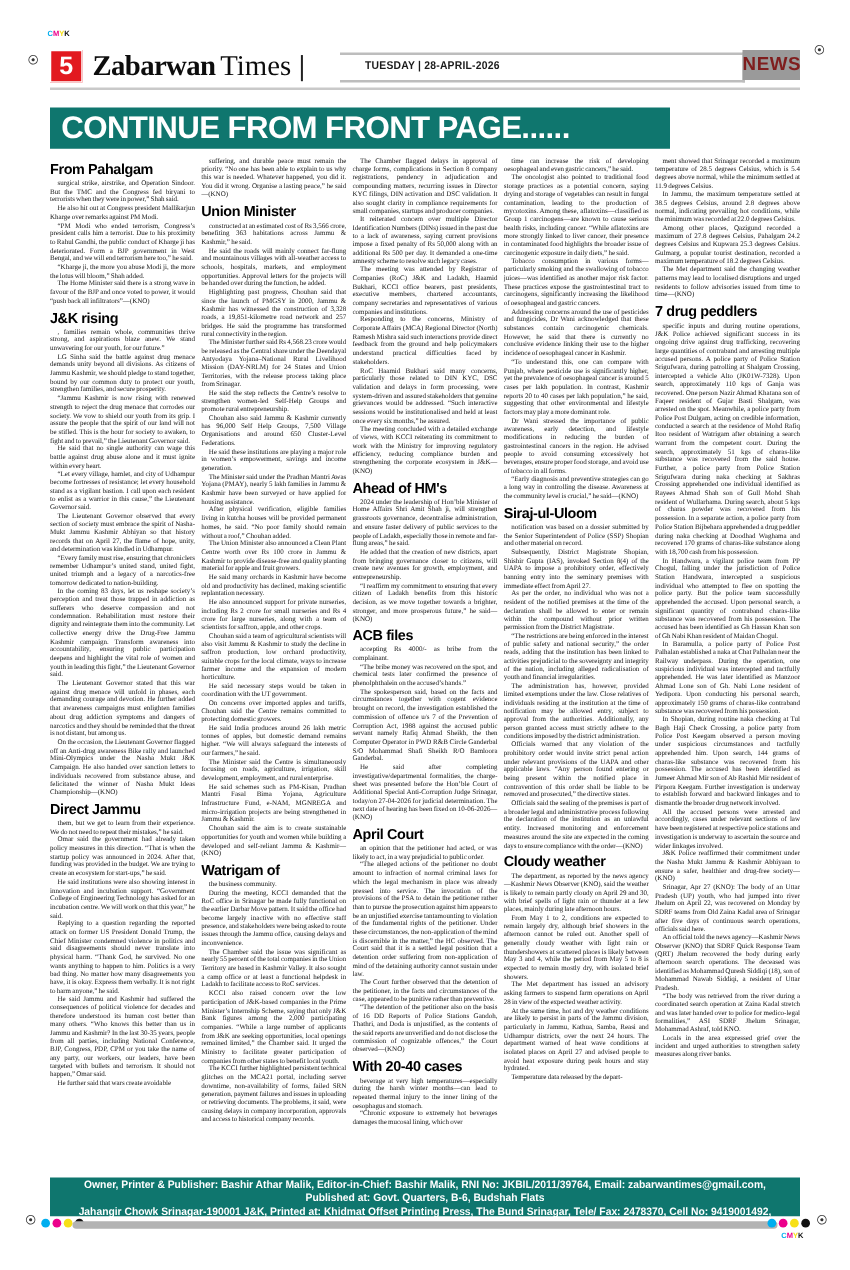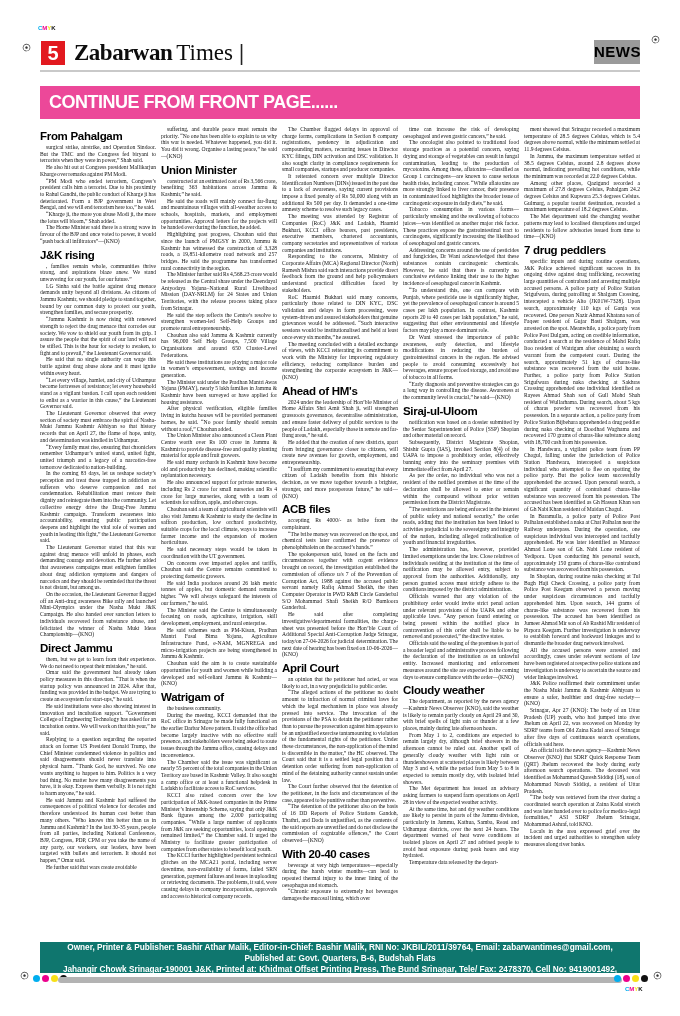--- a/index.html
+++ b/index.html
@@ -29,27 +29,27 @@
     position:absolute;left:232px;top:4px;width:322px;height:20px;
     border:2px solid #bdbdbd;border-left:none;
   }
   .date{
     position:absolute;left:20px;top:3px;
     font-family:"Liberation Sans",sans-serif;font-weight:bold;font-size:9px;
     letter-spacing:0.2px;color:#1a1a1a;transform:scaleX(0.92);transform-origin:left;
   }
   .newsbox{
     position:absolute;right:0;top:2px;width:46px;height:24px;background:#9a9a9a;
-    color:#000000;font-family:"Liberation Sans",sans-serif;font-weight:bold;
+    color:#7f1d1d;font-family:"Liberation Sans",sans-serif;font-weight:bold;
     font-size:15px;text-align:center;line-height:24px;letter-spacing:0.5px;
   }
   .banner{
-    position:absolute;left:40px;top:86px;width:600px;height:33px;background:#ec4899;
+    position:absolute;left:40px;top:86px;width:496px;height:33px;background:#0f766e;
     color:#fff;font-family:"Liberation Sans",sans-serif;font-weight:bold;
-    font-size:18px;line-height:33px;padding-left:9px;box-sizing:border-box;
+    font-size:25px;line-height:33px;padding-left:9px;box-sizing:border-box;
     letter-spacing:-0.5px;transform:scaleX(1);white-space:nowrap;
   }
   .columns{
     position:absolute;left:40px;top:126px;width:600px;height:812px;
     display:flex;gap:5px;
   }
   .col{width:116px;height:812px;overflow:hidden;}
   .col p{
     margin:0;font-size:5.6px;line-height:6.7px;text-align:justify;
     text-indent:6px;word-spacing:-0.4px;color:#151515;
@@ -74,20 +74,23 @@
 <body>
 
 <div class="cmyk-label" style="left:38px;top:25px;"><span class="c-c">C</span><span class="c-m">M</span><span class="c-y">Y</span><span class="c-k">K</span></div>
 <div class="reg-mark" style="left:22px;top:44px;">⦿</div>
 <div class="reg-mark" style="left:651px;top:36px;">⦿</div>
 
 <div class="masthead">
   <div class="pagenum">5</div>
   <div class="title">
     <span class="t-bold">Zabarwan</span><span class="t-reg">Times</span><span class="t-bar">|</span>
+  </div>
+  <div class="datebox">
+    <div class="date">TUESDAY | 28-APRIL-2026</div>
   </div>
   <div class="newsbox">NEWS</div>
 </div>
 
 <div class="banner">CONTINUE FROM FRONT PAGE......</div>
 
 <div class="columns" id="columns">
     <div class="col">
       <h3>From Pahalgam</h3>
       <p>surgical strike, airstrike, and Operation Sindoor. But the TMC and the Congress fed biryani to terrorists when they were in power,” Shah said.</p>

